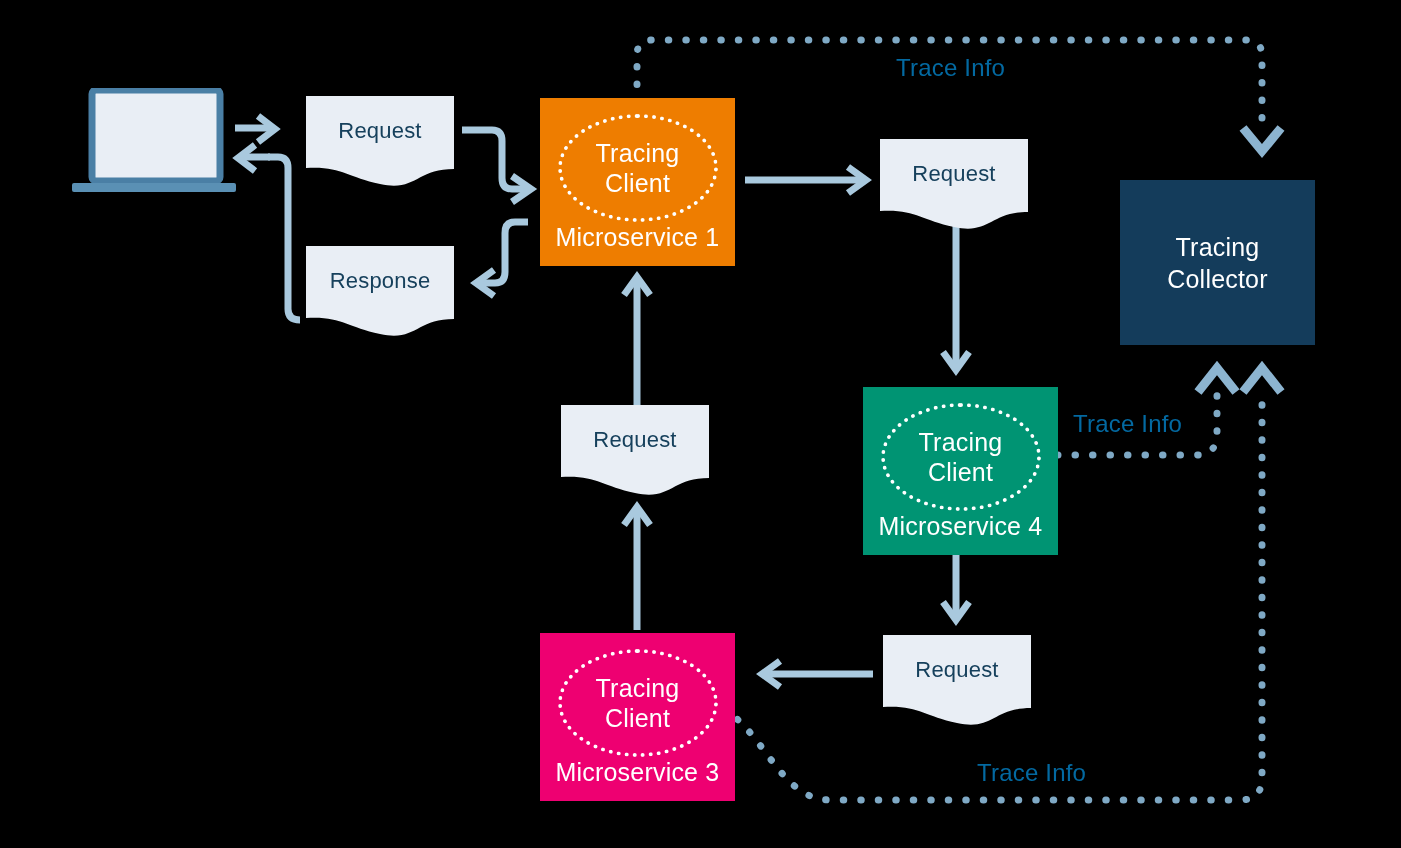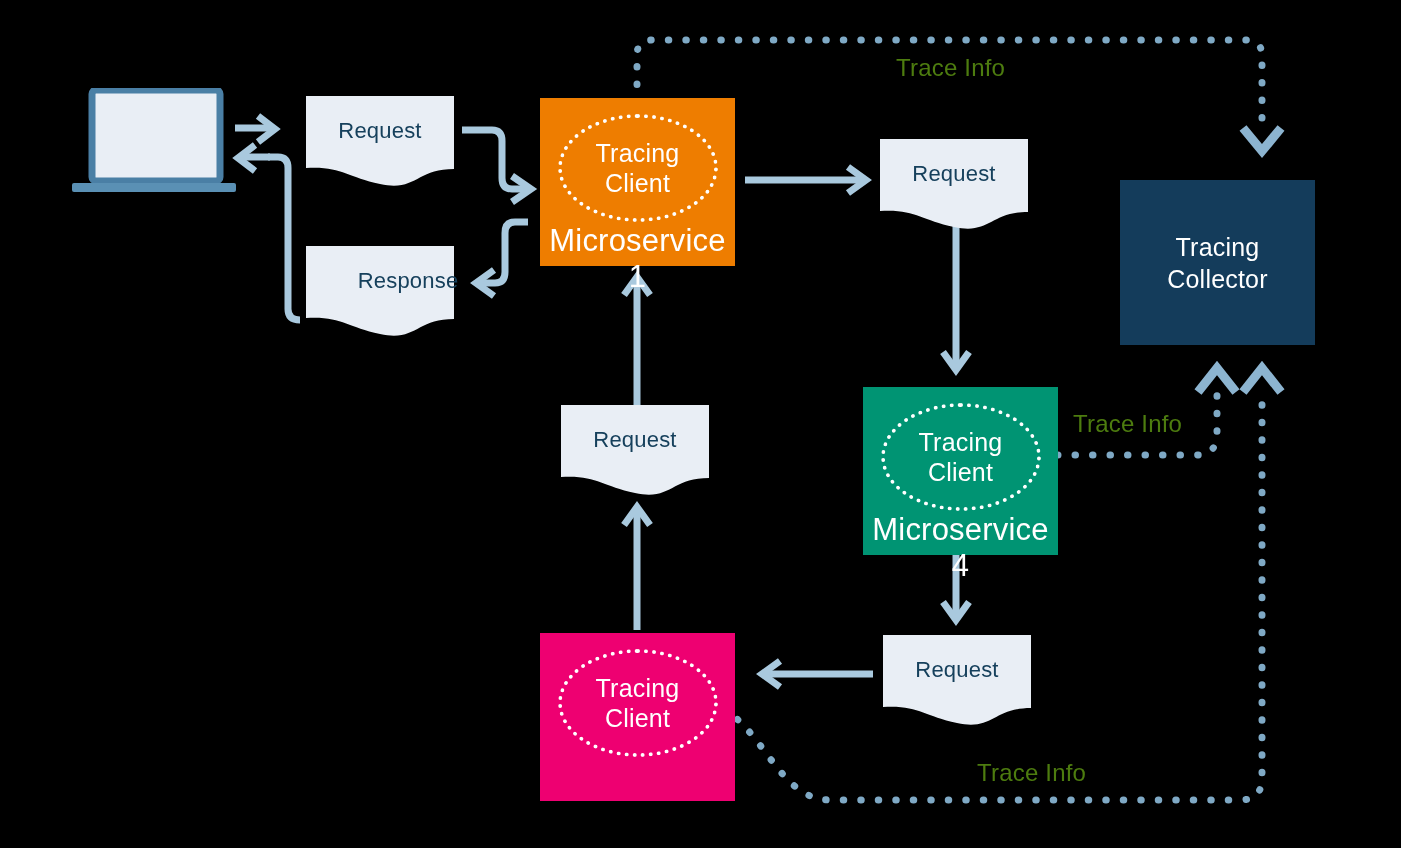--- a/index.html
+++ b/index.html
@@ -54,21 +54,21 @@
     text-align: center;
     font-weight: 400;
     letter-spacing: 0.2px;
   }
   .svc-name {
     position: absolute;
     left: 0;
     width: 100%;
     text-align: center;
     color: #ffffff;
-    font-size: 31px;
+    font-size: 25px;
     font-weight: 400;
     letter-spacing: 0.2px;
   }
 
   
   .collector {
     position: absolute;
     display: flex;
     align-items: center;
     justify-content: center;
@@ -99,21 +99,21 @@
     letter-spacing: 0.2px;
   }
 
   
   .laptop { position: absolute; }
   .laptop svg { display: block; }
 
   
   .trace-label {
     position: absolute;
-    color: #4d7c0f;
+    color: #0369a1;
     font-size: 24px;
     font-weight: 400;
     letter-spacing: 0.2px;
     white-space: nowrap;
   }
 </style>
 </head>
 <body>
 
 <div id="canvas">
@@ -185,21 +185,21 @@
     <svg width="148" height="90" viewBox="0 0 148 90" xmlns="http://www.w3.org/2000/svg">
       <path d="M0,0 L148,0 L148,73 C110,73 110,96 74,88 C40,81 36,70 0,72 Z" fill="#e9eef5"></path>
     </svg>
     <div class="flag-text" style="top:22px;">Request</div>
   </div>
 
   <div class="flag" style="left:306px; top:246px; width:148px; height:90px;">
     <svg width="148" height="90" viewBox="0 0 148 90" xmlns="http://www.w3.org/2000/svg">
       <path d="M0,0 L148,0 L148,73 C110,73 110,96 74,88 C40,81 36,70 0,72 Z" fill="#e9eef5"></path>
     </svg>
-    <div class="flag-text" style="top:22px;padding-left:28px;">Response</div>
+    <div class="flag-text" style="top:22px;">Response</div>
   </div>
 
   <div class="flag" style="left:880px; top:139px; width:148px; height:90px;">
     <svg width="148" height="90" viewBox="0 0 148 90" xmlns="http://www.w3.org/2000/svg">
       <path d="M0,0 L148,0 L148,73 C110,73 110,96 74,88 C40,81 36,70 0,72 Z" fill="#e9eef5"></path>
     </svg>
     <div class="flag-text" style="top:22px;">Request</div>
   </div>
 
   <div class="flag" style="left:561px; top:405px; width:148px; height:90px;">
@@ -236,20 +236,21 @@
     <div class="svc-name" style="top:125px;">Microservice 4</div>
   </div>
 
   <div class="service" id="ms3" style="left:540px; top:633px; width:195px; height:168px; background:#ee0071;">
     <div class="tc-ellipse" style="top:16px; width:160px; height:108px;">
       <div class="tc-label">
         <span>Tracing</span><br>
         <span>Client</span>
       </div>
     </div>
+    <div class="svc-name" style="top:125px;">Microservice 3</div>
   </div>
 
   <div class="collector" style="left:1120px; top:180px; width:195px; height:165px; background:#143c5b;">
     <div class="collector-label">
       <span>Tracing</span><br>
       <span>Collector</span>
     </div>
   </div>
 
   <div class="trace-label" style="left:896px; top:54px;">Trace Info</div>

